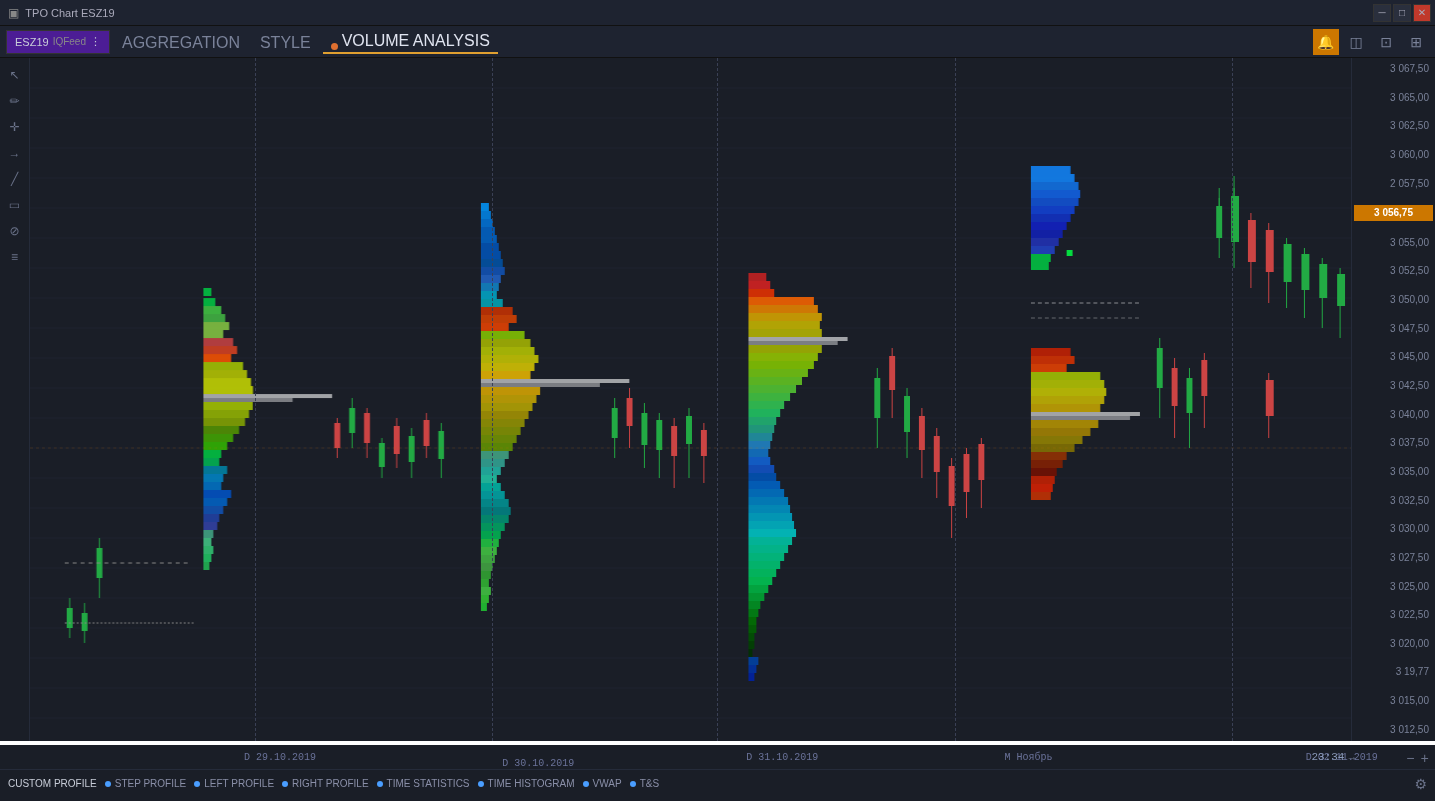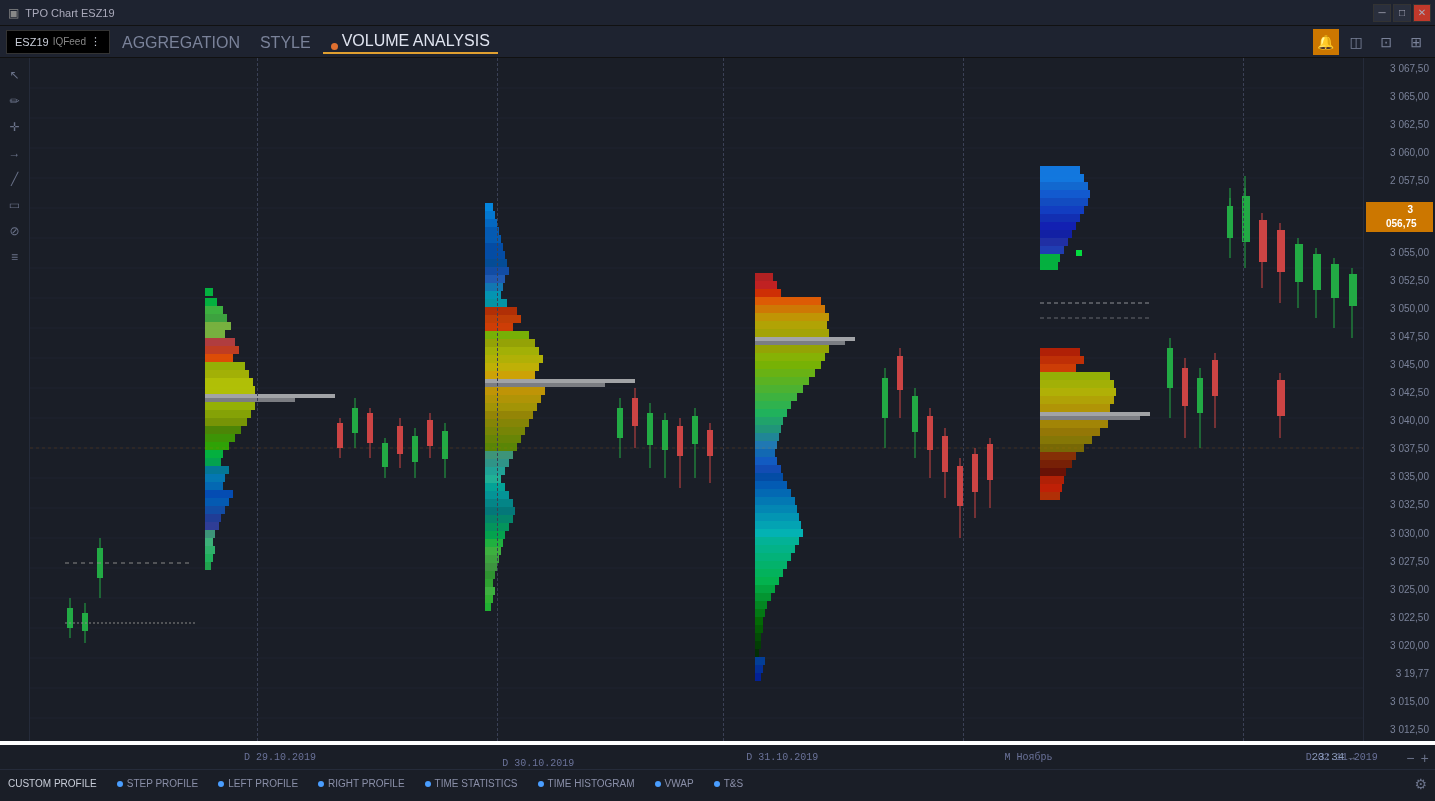--- a/index.html
+++ b/index.html
@@ -52,21 +52,21 @@
       height: 32px;
       display: flex;
       align-items: center;
       padding: 0 6px;
       border-bottom: 1px solid #111;
       gap: 4px;
       position: relative;
       z-index: 10;
     }
     .toolbar-symbol-btn {
-      background: #000000;
+      background: #4c1d95;
       border: 1px solid #333;
       color: #c8cdd8;
       padding: 4px 8px;
       font-size: 11px;
       cursor: pointer;
       display: flex;
       align-items: center;
       gap: 4px;
       height: 24px;
     }
@@ -148,21 +148,21 @@
     
     #chart-area {
       flex: 1;
       position: relative;
       overflow: hidden;
       background: #1a1e27;
     }
 
     
     #price-axis {
-      width: 72px;
+      width: 84px;
       background: #1a1e27;
       border-left: 1px solid #252b3a;
       position: relative;
       display: flex;
       flex-direction: column;
       justify-content: space-between;
       padding: 4px 2px;
     }
     .price-label {
       color: #7a8299;
@@ -196,21 +196,21 @@
     }
 
     
     #statusbar {
       height: 28px;
       background: #1a1e27;
       border-top: 1px solid #252b3a;
       display: flex;
       align-items: center;
       padding: 0 8px;
-      gap: 20px;
+      gap: 8px;
       position: relative;
     }
     .status-item {
       display: flex;
       align-items: center;
       gap: 4px;
       color: #8a8fa8;
       font-size: 10px;
       cursor: pointer;
     }

